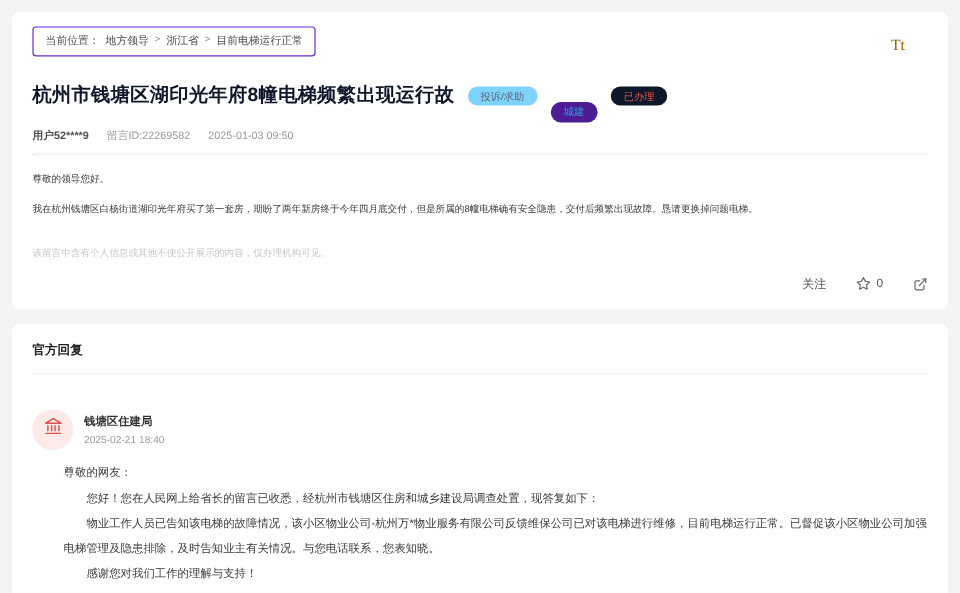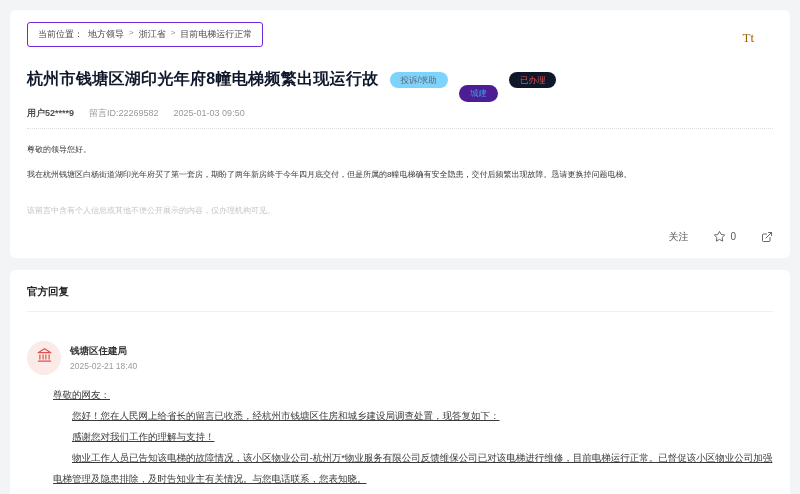--- a/index.html
+++ b/index.html
@@ -79,21 +79,21 @@
   .agency-avatar {
     width: 34px; height: 34px; border-radius: 50%;
     background: #fbeae8;
     display: flex; align-items: center; justify-content: center;
     flex: 0 0 34px;
   }
   .agency-info { display: flex; flex-direction: column; justify-content: center; gap: 3px; }
   .agency-name { font-size: 9.5px; font-weight: bold; color: #333; }
   .agency-date { font-size: 8.5px; color: #9b9b9b; }
 
-  .reply-body { margin: 9px 0 0 26px; font-size: 9.5px; color: #3a3a3a; text-decoration: underline; }
+  .reply-body { margin: 9px 0 0 26px; font-size: 9.5px; color: #3a3a3a; }
   .reply-body p { line-height: 21px; }
   .reply-body p.indent { text-indent: 2em; }
 
   .helpful-row {
     display: flex; justify-content: flex-end; align-items: center;
     gap: 5px; margin-top: 8px; font-size: 8.5px; color: #555;
   }
   .helpful-row svg { display: block; }
   [data-interactable="true"] { cursor: pointer; }
 </style>
@@ -177,22 +177,22 @@
     </div>
     <div class="agency-info" data-interactable="false">
       <span class="agency-name" data-interactable="false">钱塘区住建局</span>
       <span class="agency-date" data-interactable="false">2025-02-21 18:40</span>
     </div>
   </div>
 
   <div class="reply-body" data-interactable="false">
     <p data-interactable="false">尊敬的网友：</p>
     <p class="indent" data-interactable="false">您好！您在人民网上给省长的留言已收悉，经杭州市钱塘区住房和城乡建设局调查处置，现答复如下：</p>
+    <p class="indent" data-interactable="false">物业工作人员已告知该电梯的故障情况，该小区物业公司-杭州万*物业服务有限公司反馈维保公司已对该电梯进行维修，目前电梯运行正常。已督促该小区物业公司加强电梯管理及隐患排除，及时告知业主有关情况。与您电话联系，您表知晓。</p>
     <p class="indent" data-interactable="false">感谢您对我们工作的理解与支持！</p>
-    <p class="indent" data-interactable="false">物业工作人员已告知该电梯的故障情况，该小区物业公司-杭州万*物业服务有限公司反馈维保公司已对该电梯进行维修，目前电梯运行正常。已督促该小区物业公司加强电梯管理及隐患排除，及时告知业主有关情况。与您电话联系，您表知晓。</p>
   </div>
 
   <div class="helpful-row" data-interactable="false">
     <span class="action" data-interactable="true">
       <span data-interactable="false">钱塘区住建局</span>
       <span data-interactable="false">
         <svg width="12" height="12" viewBox="0 0 24 24" fill="none" stroke="#555" stroke-width="1.8" stroke-linecap="round" stroke-linejoin="round">
           <path d="M14 9V5a3 3 0 0 0-3-3l-4 9v11h11.28a2 2 0 0 0 2-1.7l1.38-9a2 2 0 0 0-2-2.3z"></path>
           <path d="M7 22H4a2 2 0 0 1-2-2v-7a2 2 0 0 1 2-2h3"></path>
         </svg>

